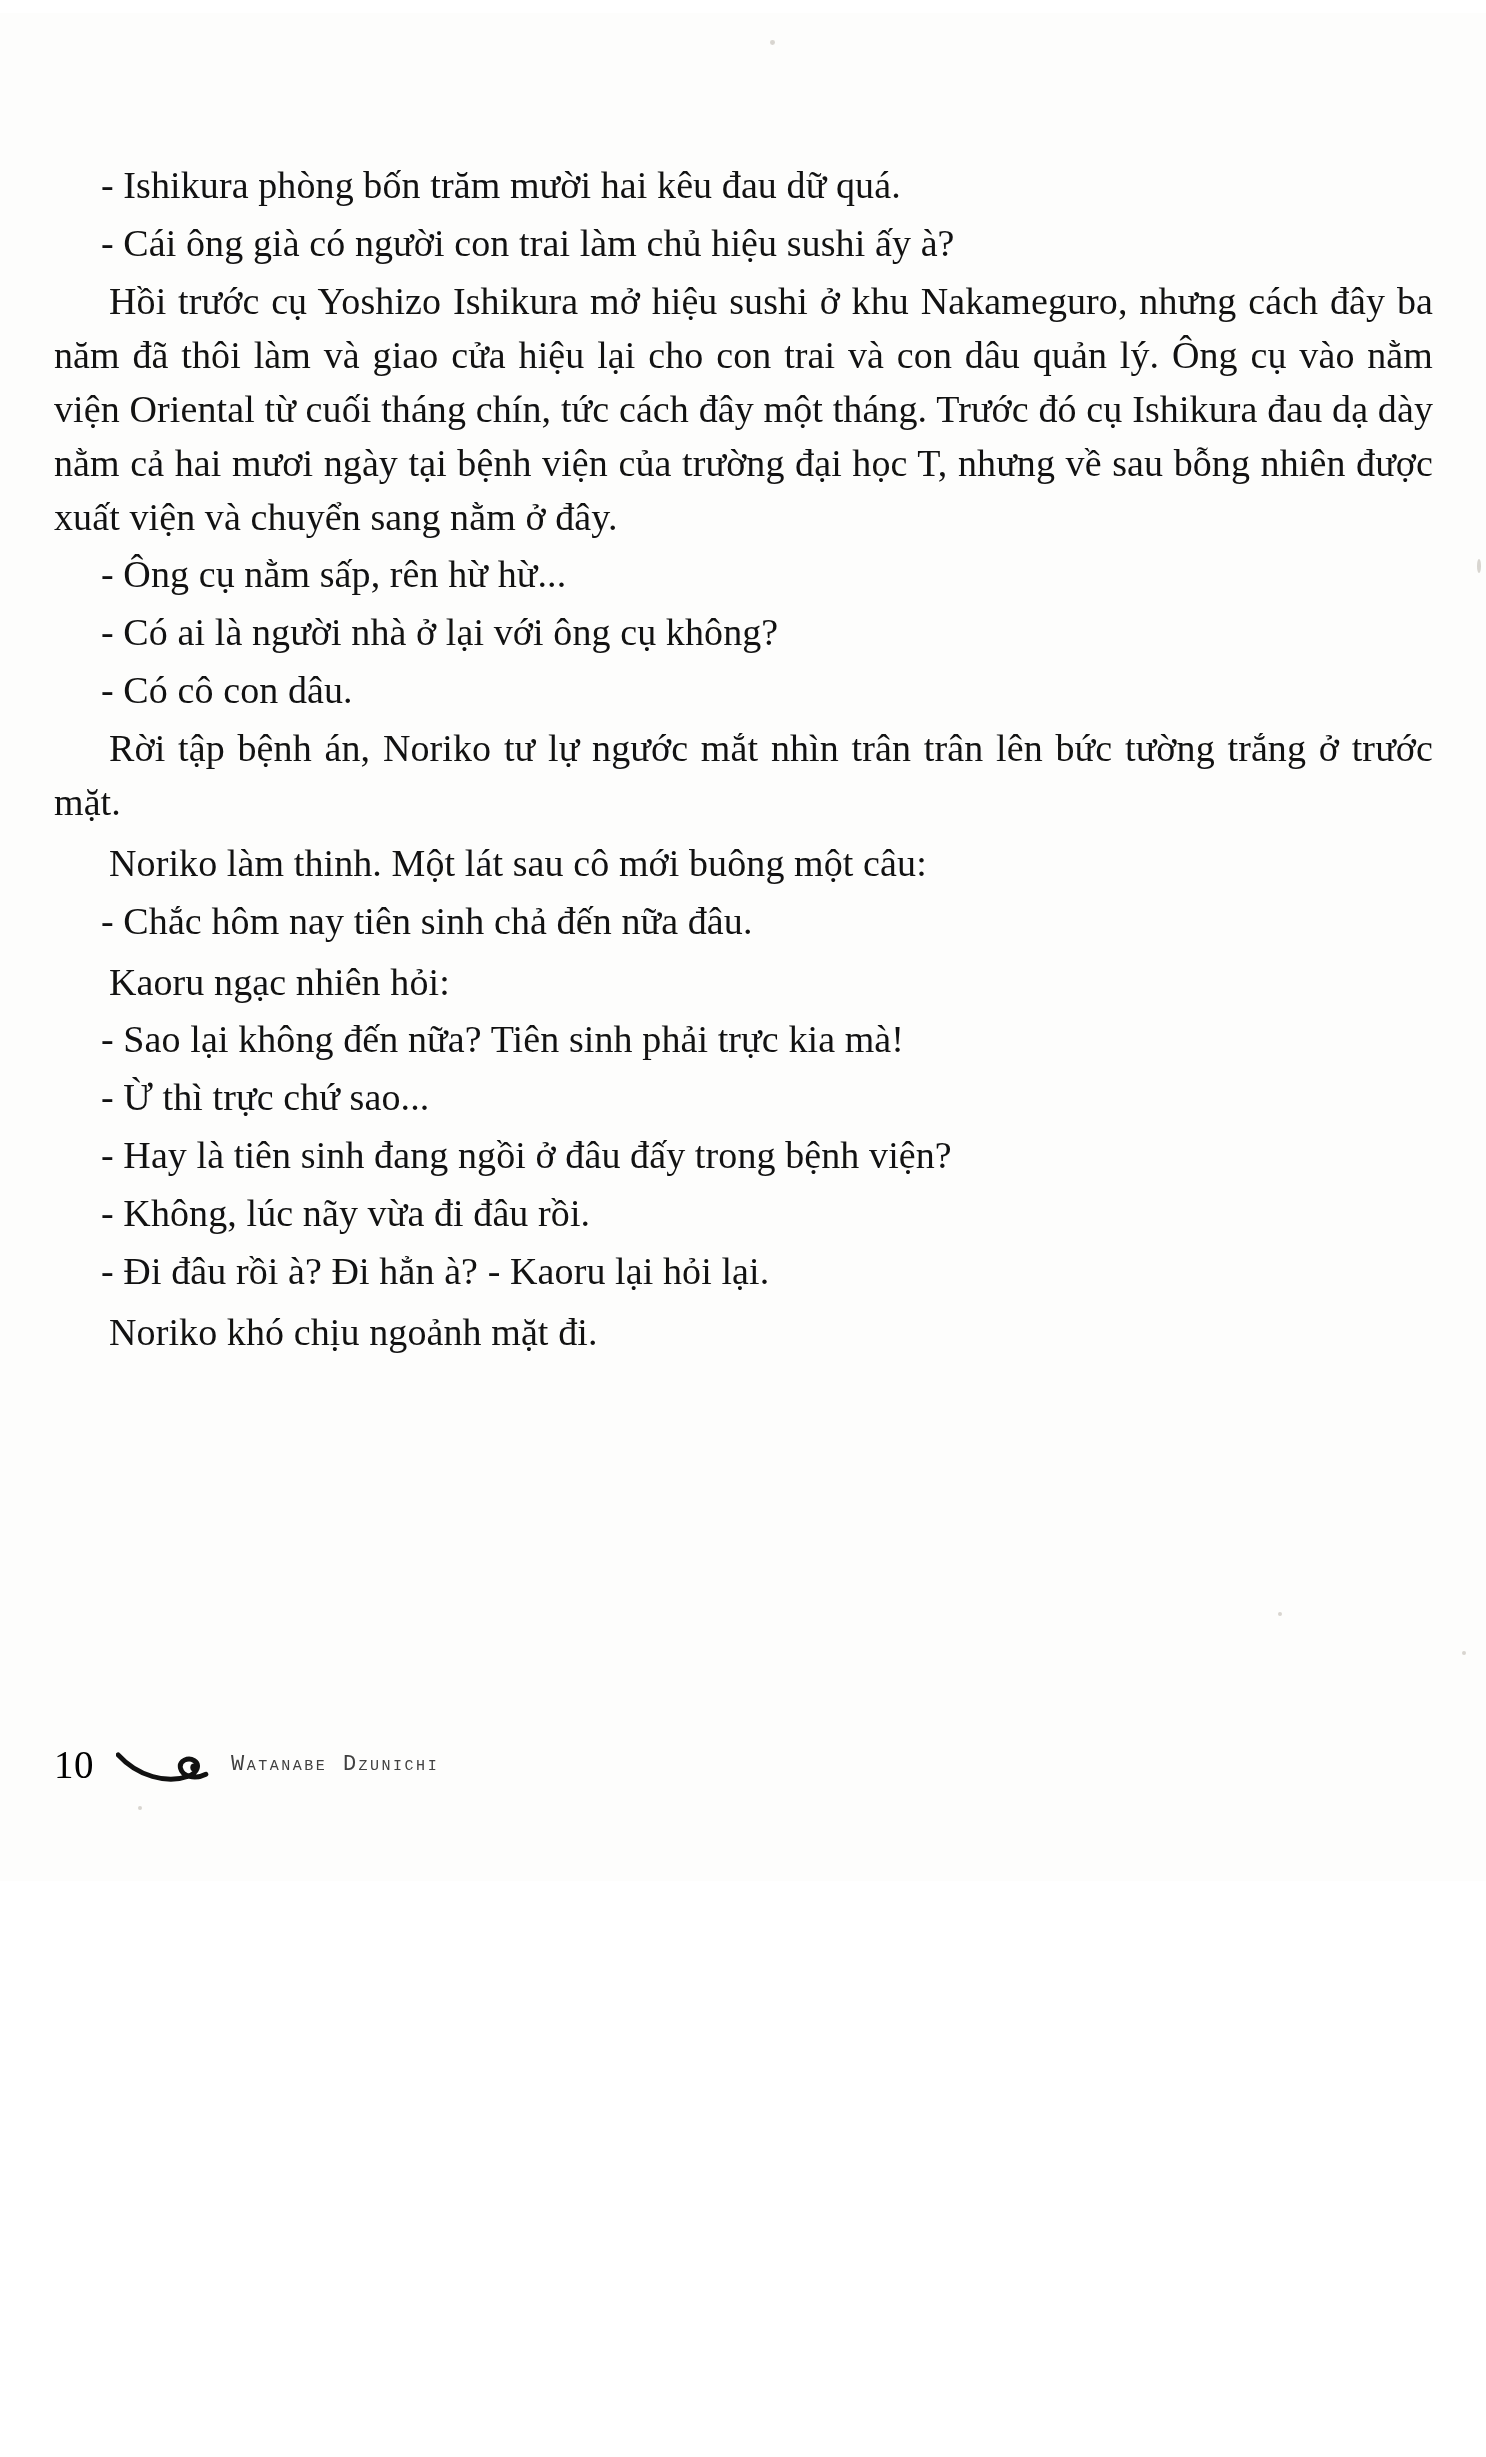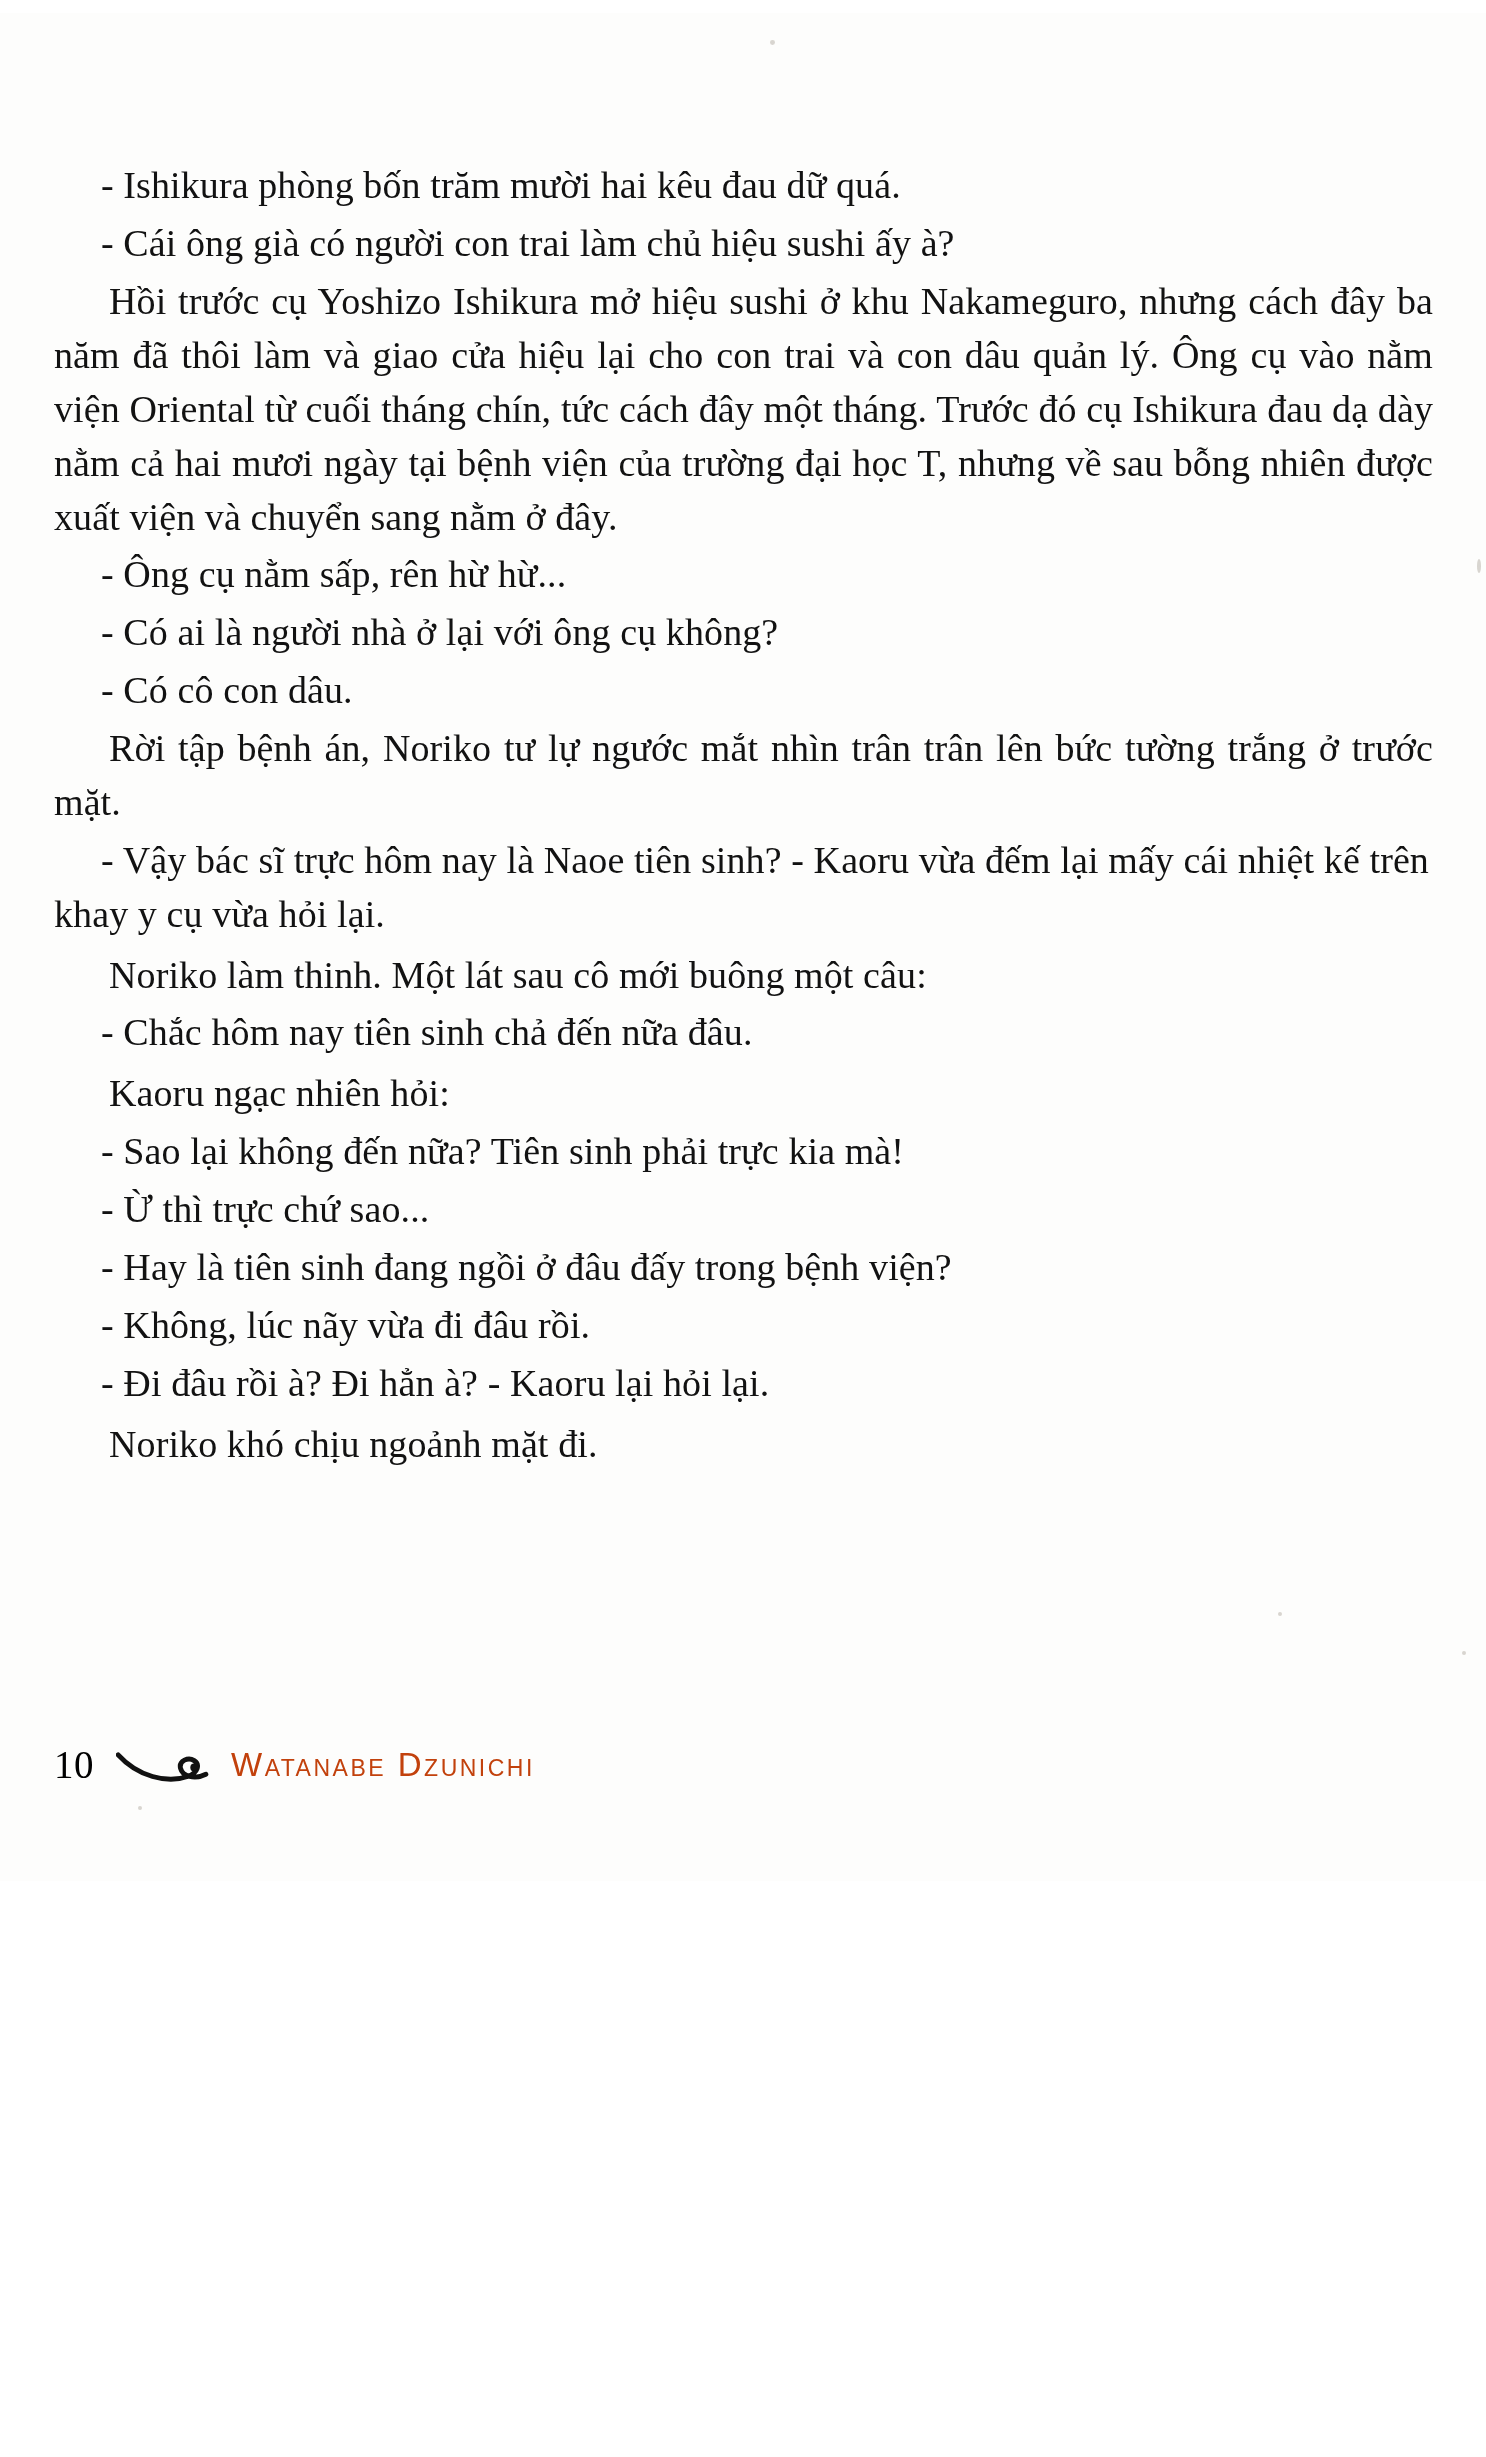--- a/index.html
+++ b/index.html
@@ -62,25 +62,25 @@
     color: #000000;
     letter-spacing: 0.5px;
   }
   .swash {
     width: 94px;
     height: 39px;
     position: relative;
     top: 2px;
   }
   .footer-title {
-    font-size: 33px;
+    font-size: 22px;
     letter-spacing: 2.5px;
     font-variant: small-caps;
-    font-family: Liberation Sans, sans-serif;
-    color: #c2410c;
+    font-family: Liberation Mono, monospace;
+    color: #404040;
   }
   
   .speckle {
     position: absolute;
     background: #b9b4ac;
     border-radius: 50%;
     opacity: 0.55;
   }
 </style>
 </head>
@@ -95,21 +95,20 @@
   <div class="speckle" style="left:138px; top:1793px; width:3.9px; height:3.9px;"></div>
 
   <div class="text-block">
     <p class="para dash">- Ishikura phòng bốn trăm mười hai kêu đau dữ quá.</p>
     <p class="para dash">- Cái ông già có người con trai làm chủ hiệu sushi ấy à?</p>
     <p class="para indent">Hồi trước cụ Yoshizo Ishikura mở hiệu sushi ở khu Nakameguro, nhưng cách đây ba năm đã thôi làm và giao cửa hiệu lại cho con trai và con dâu quản lý. Ông cụ vào nằm viện Oriental từ cuối tháng chín, tức cách đây một tháng. Trước đó cụ Ishikura đau dạ dày nằm cả hai mươi ngày tại bệnh viện của trường đại học T, nhưng về sau bỗng nhiên được xuất viện và chuyển sang nằm ở đây.</p>
     <p class="para dash">- Ông cụ nằm sấp, rên hừ hừ...</p>
     <p class="para dash">- Có ai là người nhà ở lại với ông cụ không?</p>
     <p class="para dash">- Có cô con dâu.</p>
     <p class="para indent">Rời tập bệnh án, Noriko tư lự ngước mắt nhìn trân trân lên bức tường trắng ở trước mặt.</p>
-    <p class="para dash">- Vậy bác sĩ trực hôm nay là Naoe tiên sinh? - Kaoru vừa đếm lại mấy cái nhiệt kế trên khay y cụ vừa hỏi lại.</p>
     <p class="para indent last-line-left">Noriko làm thinh. Một lát sau cô mới buông một câu:</p>
     <p class="para dash">- Chắc hôm nay tiên sinh chả đến nữa đâu.</p>
     <p class="para indent last-line-left">Kaoru ngạc nhiên hỏi:</p>
     <p class="para dash">- Sao lại không đến nữa? Tiên sinh phải trực kia mà!</p>
     <p class="para dash">- Ừ thì trực chứ sao...</p>
     <p class="para dash">- Hay là tiên sinh đang ngồi ở đâu đấy trong bệnh viện?</p>
     <p class="para dash">- Không, lúc nãy vừa đi đâu rồi.</p>
     <p class="para dash">- Đi đâu rồi à? Đi hẳn à? - Kaoru lại hỏi lại.</p>
     <p class="para indent last-line-left">Noriko khó chịu ngoảnh mặt đi.</p>
   </div>

